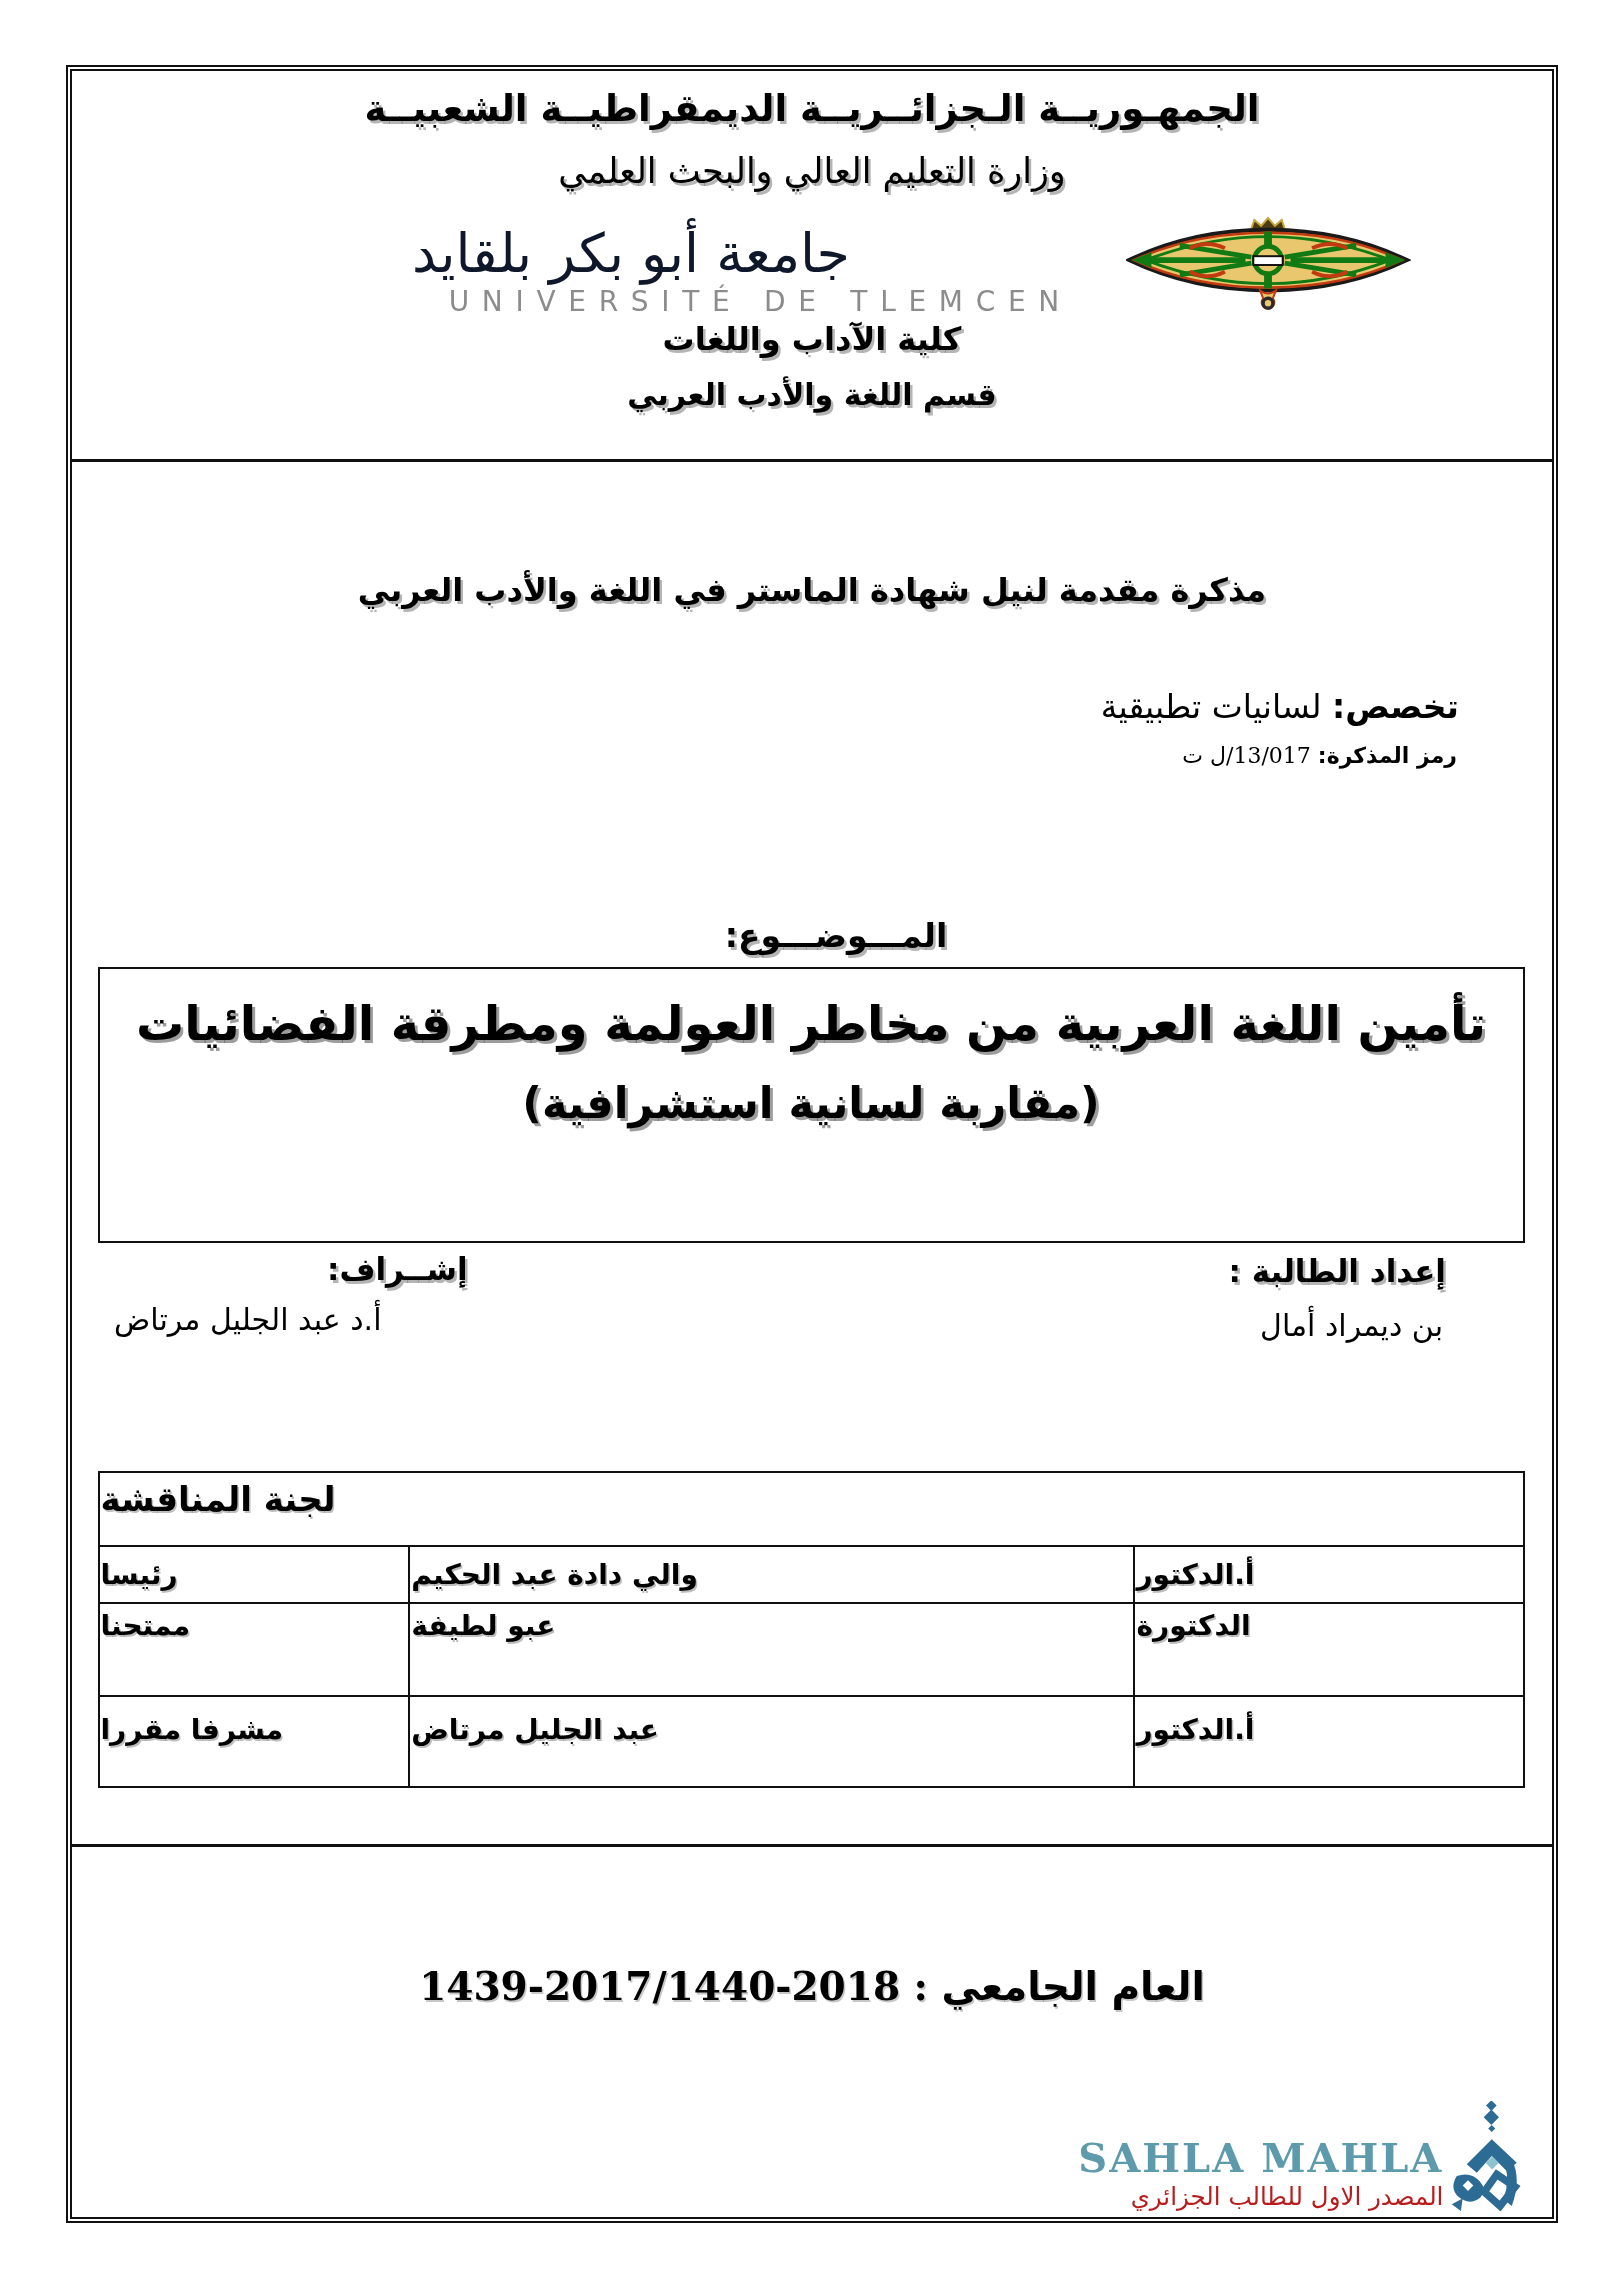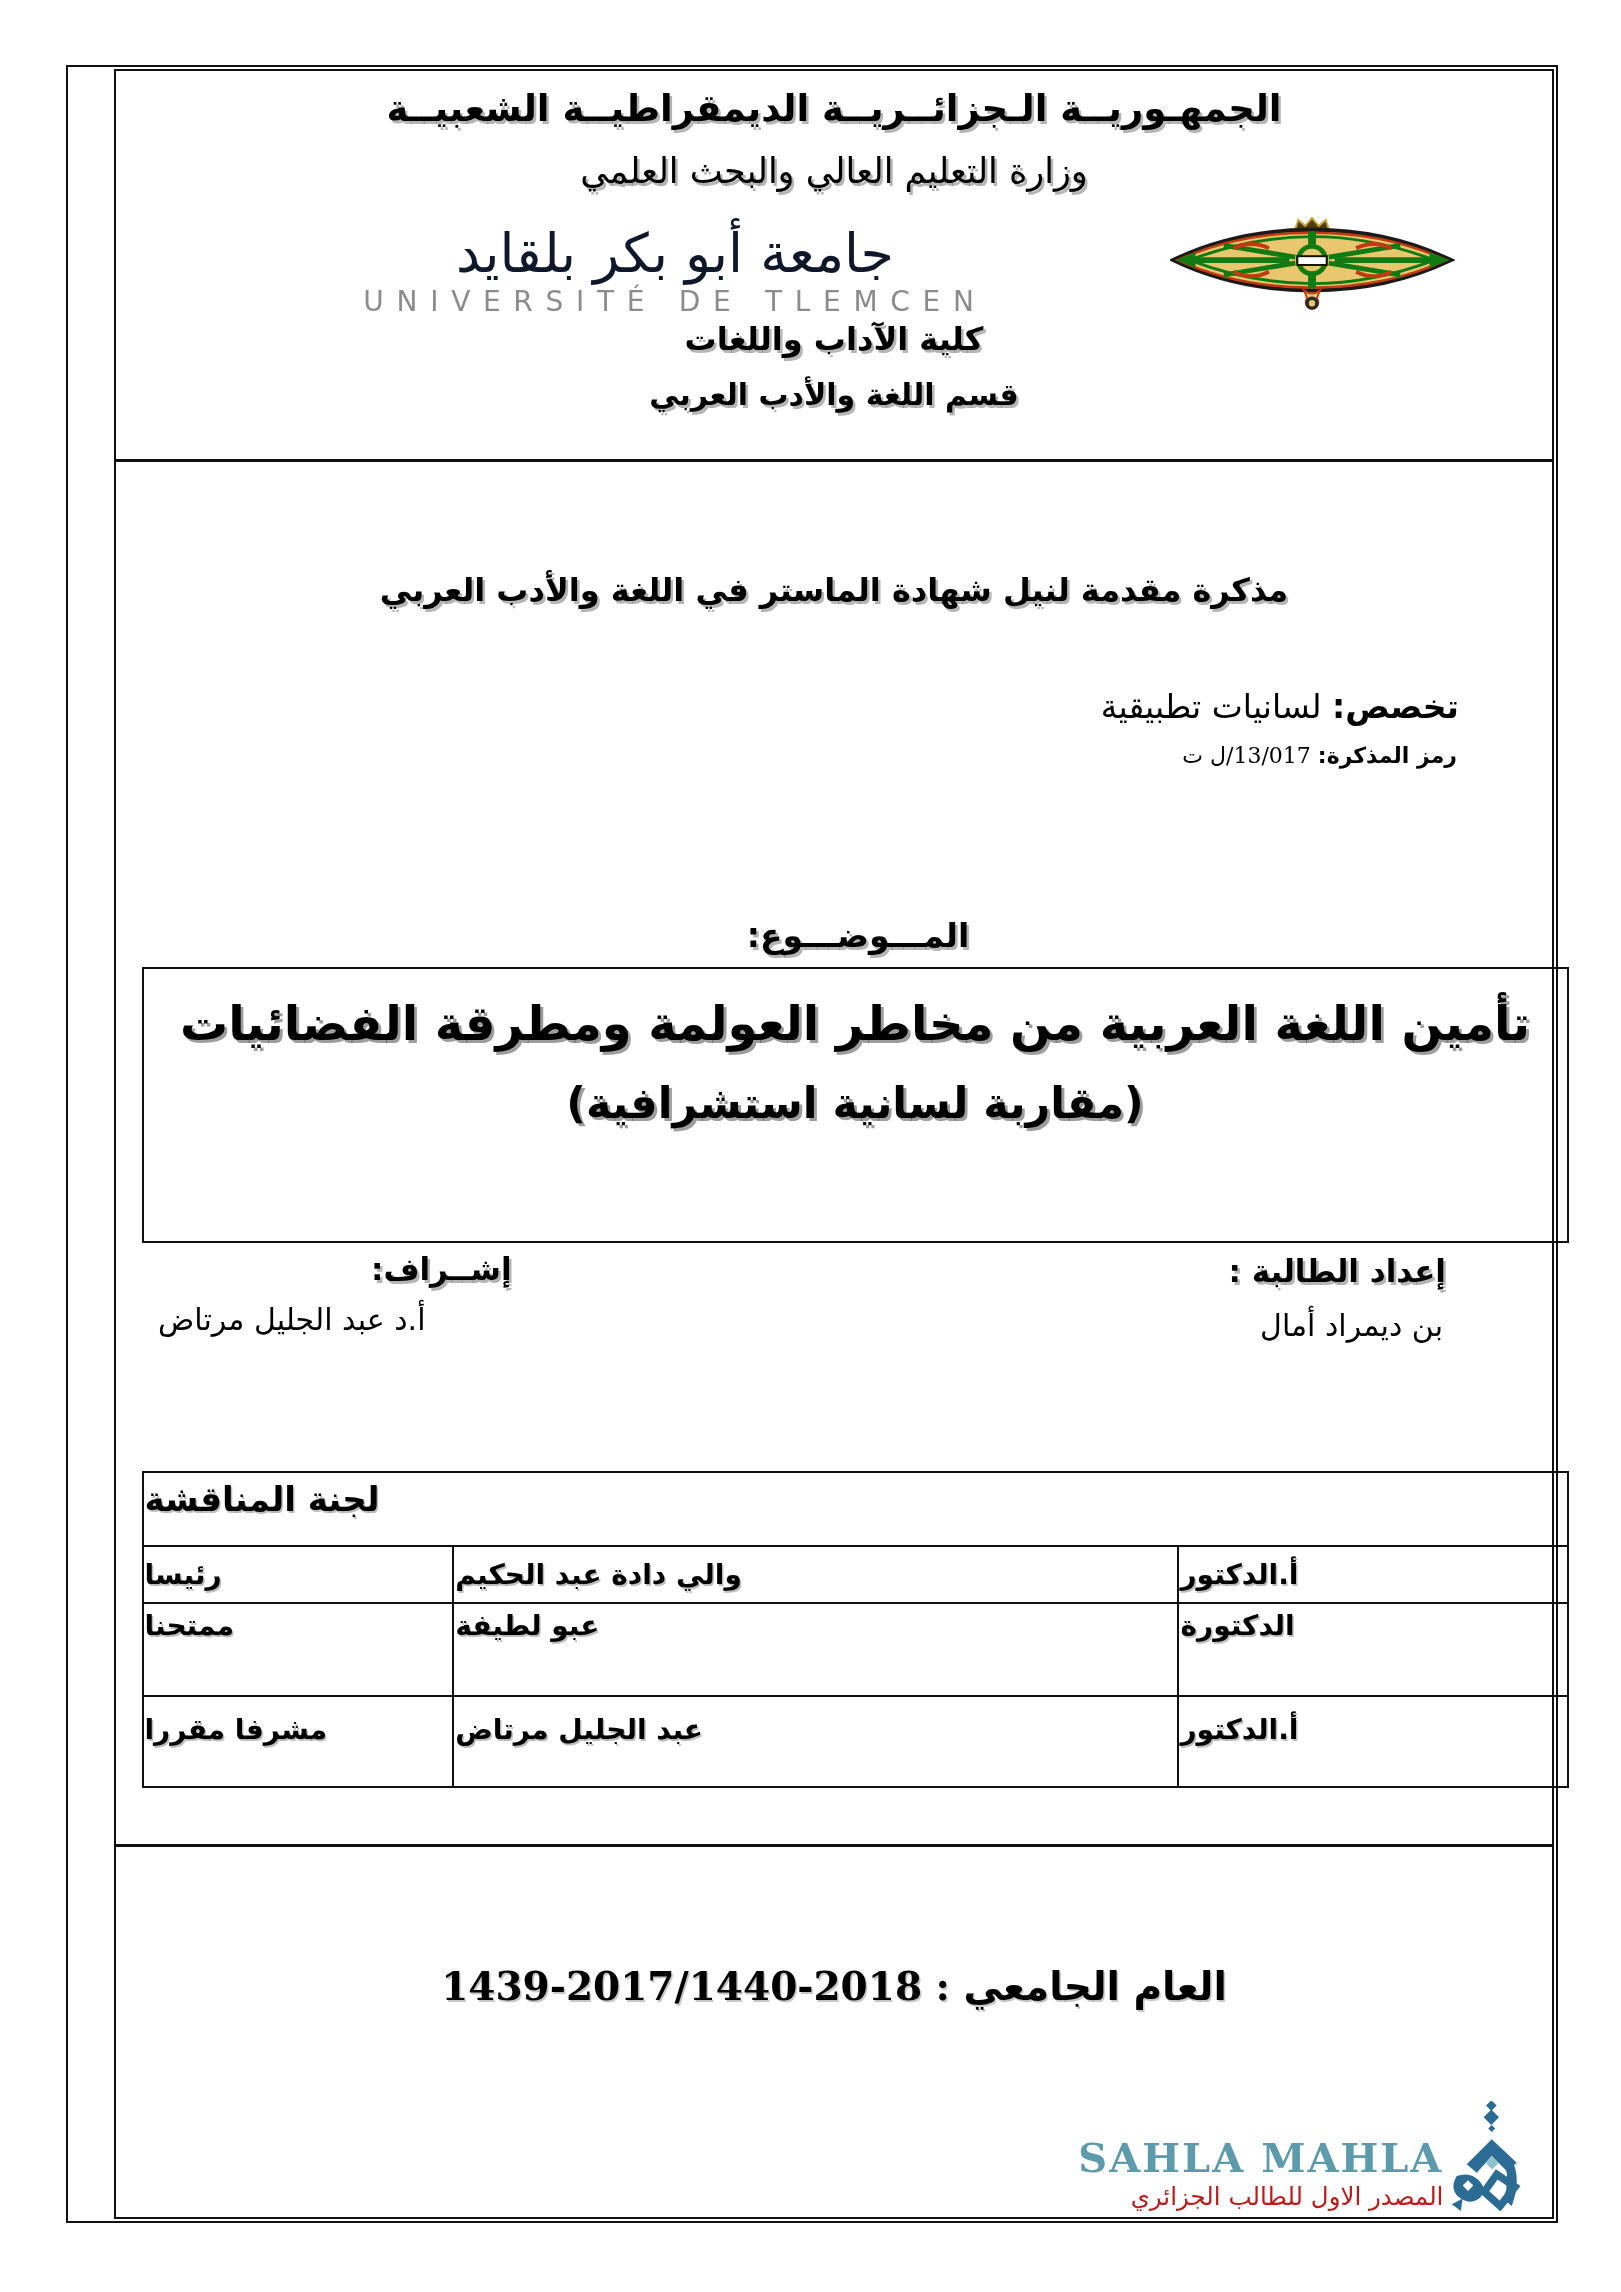--- a/index.html
+++ b/index.html
@@ -3,31 +3,31 @@
 <meta charset="utf-8">
 <style>
   html,body{margin:0;padding:0;background:#ffffff;}
   body{width:1621px;height:2293px;overflow:hidden;
        font-family:"DejaVu Sans",sans-serif;color:#000;}
   .page{position:relative;width:1621px;height:2293px;background:#fff;}
 
   
   .frame{position:absolute;left:66px;top:65px;width:1492px;height:2158px;
          border:2.9px solid #101010;box-sizing:border-box;}
-  .inner{position:absolute;inset:2px;border:2px solid #101010;direction:rtl;margin-left:44px;}
+  .inner{position:absolute;inset:2px;border:2px solid #101010;direction:rtl;}
 
   .abs-center{position:absolute;left:0;right:0;text-align:center;white-space:nowrap;}
   .sh{text-shadow:2.5px 2.5px 0 rgba(70,70,70,.40);}
 
   .h-line1{top:15.7px;font-size:37px;font-weight:bold;}
   .h-line2{top:80px;font-size:35px;font-weight:normal;}
 
   .logo-text{position:absolute;top:153px;left:118px;width:882px;text-align:center;}
   .uni-ar{font-size:54px;font-weight:normal;color:#0f172a;letter-spacing:1px;line-height:1.1;}
-  .uni-fr{font-size:28px;color:#8c8c8c;letter-spacing:12.7px;direction:ltr;margin-top:2px;}
+  .uni-fr{font-size:28px;color:#8c8c8c;letter-spacing:12.7px;direction:ltr;margin-top:2px;text-align:right;}
 
   .emblem{position:absolute;top:145px;left:1054px;}
 
   .faculty{top:249px;font-size:32px;font-weight:bold;}
   .dept{top:306px;font-size:30px;font-weight:bold;}
 
   .rule{position:absolute;left:0;right:0;height:2.9px;background:#101010;}
   .rule1{top:388px;}
   .rule2{top:1773px;}
 

